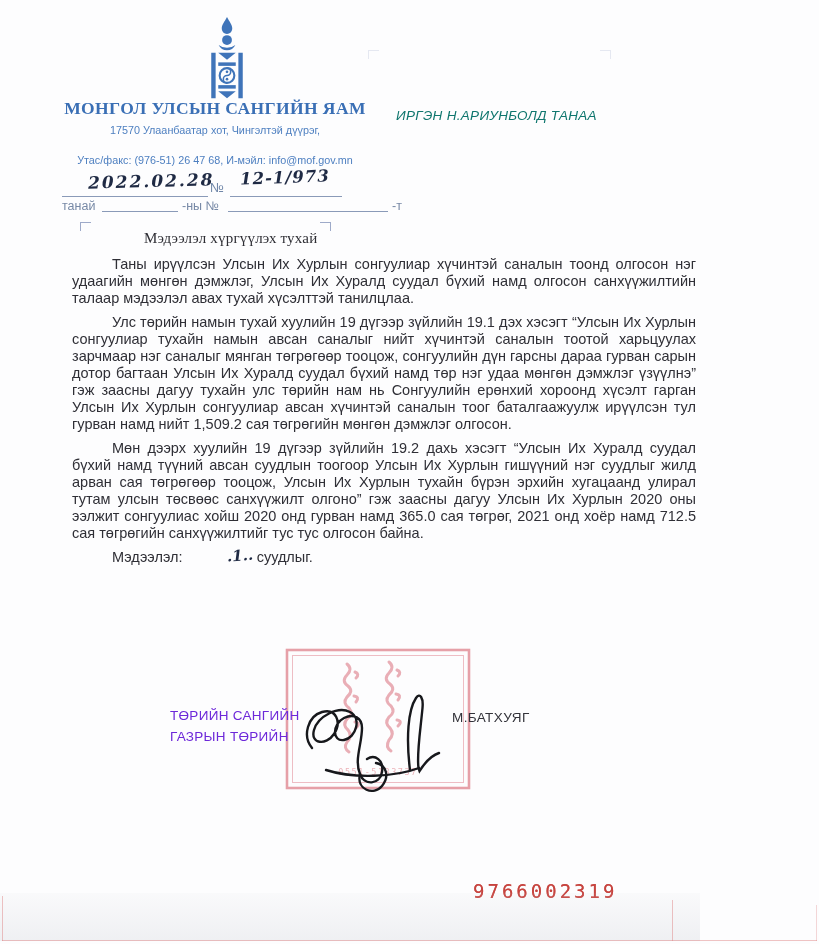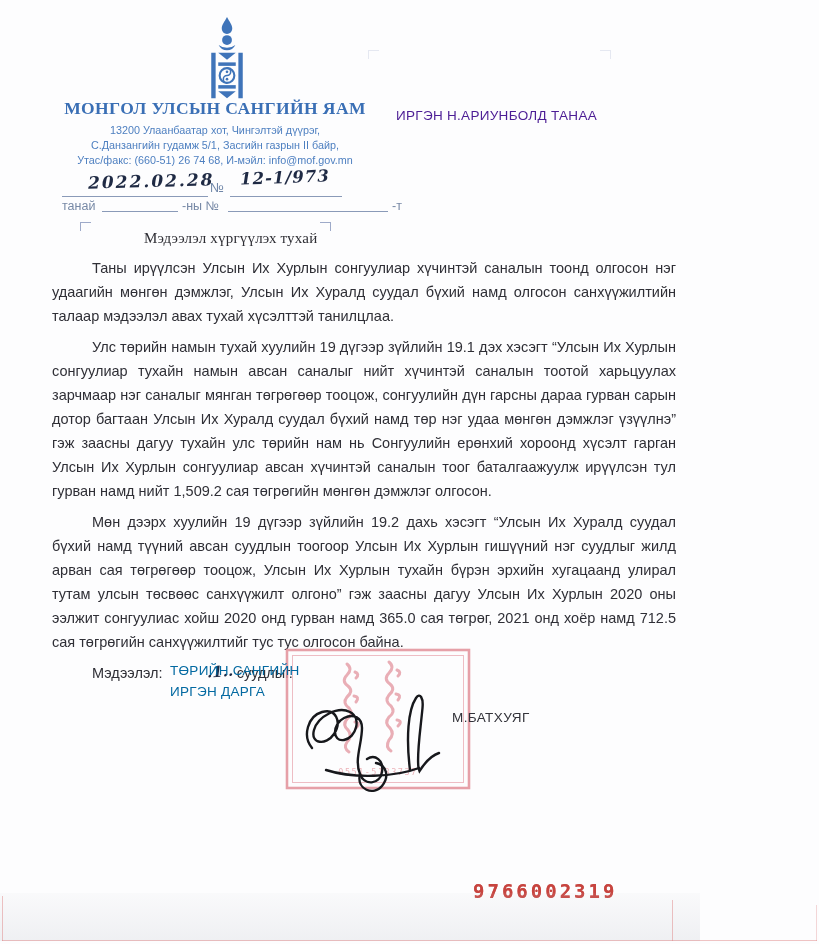--- a/index.html
+++ b/index.html
@@ -40,61 +40,61 @@
   .reply-row{position:absolute;left:62px;top:199px;width:380px;font-size:12.5px;color:#7789a6;}
   .reply-prefix{position:absolute;left:0;top:0;text-align:center;}
   .r2a{left:102px;top:211px;width:76px;}
   .reply-mid{position:absolute;left:120px;top:0;}
   .r2b{left:228px;top:211px;width:160px;}
   .reply-suffix{position:absolute;left:330px;top:0;}
 
   
   .recipient{
     position:absolute;left:396px;top:108px;
-    font-size:13.5px;font-weight:500;letter-spacing:.3px;color:#4c1d95;
+    font-size:13.5px;font-weight:500;letter-spacing:.3px;color:#0f766e;font-style:italic;
   }
   .corner{position:absolute;width:10px;height:8px;}
   .corner.tl{border-left:1.5px solid rgba(95,115,165,.6);border-top:1.5px solid rgba(95,115,165,.6);}
   .corner.tr{border-right:1.5px solid rgba(95,115,165,.6);border-top:1.5px solid rgba(95,115,165,.6);}
   .c-title-l{left:80px;top:222px;}
   .c-title-r{left:320px;top:222px;}
   .c-faint-l{left:368px;top:50px;opacity:.25;}
   .c-faint-r{left:600px;top:50px;opacity:.25;}
   .subject{
     position:absolute;left:144px;top:230px;
     font-size:15px;color:#2e2e34;letter-spacing:.2px;font-family:Liberation Serif, serif;
   }
 
   
   .body-text{
-    position:absolute;left:52px;top:256px;width:624px;
-    font-size:14.5px;line-height:24px;color:#2f2f36;
+    position:absolute;left:72px;top:256px;width:624px;
+    font-size:14.5px;line-height:17px;color:#2f2f36;
     text-align:justify;
   }
   .body-text p{margin:0 0 7px 0;text-indent:40px;}
   .attach-row{margin-top:6px;text-indent:40px;}
   .attach-hand{font-size:15px;font-weight:600;transform:rotate(-4deg);display:inline-block;}
 
   
   .stamp{position:absolute;left:285px;top:648px;width:186px;height:142px;opacity:.85;}
   .signature{position:absolute;left:298px;top:672px;width:150px;height:125px;}
   .signer-title{
-    position:absolute;left:170px;top:660px;
-    font-size:13.5px;line-height:21px;color:#0369a1;letter-spacing:.3px;font-weight:500;
+    position:absolute;left:170px;top:705px;
+    font-size:13.5px;line-height:21px;color:#6d28d9;letter-spacing:.3px;font-weight:500;
   }
   .signer-name{
     position:absolute;left:452px;top:710px;
     font-size:13.5px;color:#33333a;letter-spacing:.4px;font-weight:500;text-align:right;
   }
 
   
   .serial{
     position:absolute;left:473px;top:880px;
     font-family:"DejaVu Sans Mono", monospace;
-    font-size:19px;font-weight:bold;letter-spacing:3px;
+    font-size:19px;font-weight:normal;letter-spacing:3px;
     color:#c7443f;text-shadow:0 0 .6px #d3736f;
   }
 
   
   .scan-shade{
     position:absolute;left:0;top:893px;width:700px;height:48px;
     background:linear-gradient(180deg, rgba(208,211,218,.08), rgba(188,192,201,.22));
     pointer-events:none;
   }
   .edge{position:absolute;background:rgba(222,125,125,.45);}
@@ -122,23 +122,22 @@
     </g>
     <g fill="none" stroke="#3f74b9" stroke-width="2.4">
       <circle cx="32" cy="68" r="8.4"></circle>
       <path d="M32 59.6 A4.2 4.2 0 0 1 32 68 A4.2 4.2 0 0 0 32 76.4" stroke-width="1.8"></path>
     </g>
     <circle cx="32" cy="63.8" r="1.5" fill="#3f74b9"></circle>
     <circle cx="32" cy="72.2" r="1.5" fill="#3f74b9"></circle>
   </svg>
 
   <div class="org-name">МОНГОЛ УЛСЫН САНГИЙН ЯАМ</div>
-  <div class="addr a1">13200 Улаанбаатар хот, Чингэлтэй дүүрэг,</div>
-  <div class="addr a2">С.Данзангийн гудамж 5/1, Засгийн газрын II байр,</div>
-  <div class="addr a3">Утас/факс: (660-51) 26 74 68, И-мэйл: info@mof.gov.mn</div>
+  <div class="addr a1">17570 Улаанбаатар хот, Чингэлтэй дүүрэг,</div>
+  <div class="addr a3">Утас/факс: (976-51) 26 47 68, И-мэйл: info@mof.gov.mn</div>
 
   <div class="hand hand-date">2022.02.28</div>
   <div class="rule r1a"></div>
   <div class="no-sign">№</div>
   <div class="rule r1b"></div>
   <div class="hand hand-ref">12-1/973</div>
 
   <div class="reply-row">
     <span class="reply-prefix">танай</span>
     <span class="reply-mid">-ны №</span>
@@ -179,21 +178,21 @@
     <g fill="none" stroke="#17181c" stroke-width="2.4" stroke-linecap="round">
       <path d="M14 76 C4 64 10 44 24 40 C38 36 44 50 36 62 C28 74 12 72 16 58 C20 44 40 34 52 40 C64 46 58 66 46 68 C34 70 34 52 46 46 C56 41 64 46 64 56 C64 72 56 88 62 102 C66 114 82 113 84 100 C86 88 77 82 69 87"></path>
       <path d="M62 102 C58 118 76 124 84 114 C92 104 88 93 78 91"></path>
       <path d="M112 98 C108 66 110 38 118 26 C122 20 125.5 26 124.5 36 C122.5 58 118.5 82 120.5 96 L121.5 99 C126 92 132 84 141 81"></path>
       <path d="M28 98 C56 107 97 105 121 96"></path>
     </g>
   </svg>
 
   <div class="signer-title">
     <div>ТӨРИЙН САНГИЙН</div>
-    <div>ИРГЭН ДАРГА</div>
+    <div>ГАЗРЫН ТӨРИЙН</div>
   </div>
   <div class="signer-name">М.БАТХУЯГ</div>
 
   <div class="serial">9766002319</div>
 
   <div class="scan-shade"></div>
   <div class="edge edge-bottom"></div>
   <div class="edge edge-left"></div>
   <div class="edge edge-mid"></div>
   <div class="edge edge-right"></div>

